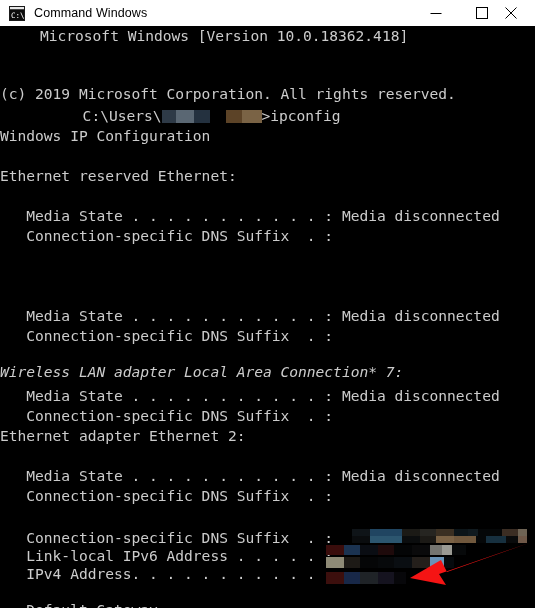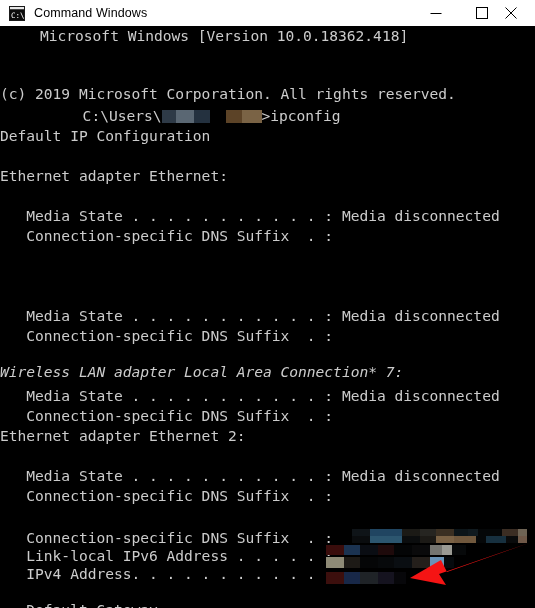--- a/index.html
+++ b/index.html
@@ -145,22 +145,22 @@
 
   <div id="console">
 
     <div class="line" style="top:0px;padding-left:40px;">Microsoft Windows [Version 10.0.18362.418]</div>
     <div class="line" style="top:20px;margin-top:38px;">(c) 2019 Microsoft Corporation. All rights reserved.</div>
 
     <div class="line" style="top:60px;padding-left:30px;">
       <span>C:\Users\</span><span id="prompt-redactions" style="margin-left: 0px;"><span class="redact" style="width: 14px; background: rgb(46, 58, 71);"></span><span class="redact" style="width: 18px; background: rgb(90, 103, 115);"></span><span class="redact" style="width: 16px; background: rgb(36, 49, 63);"></span><span class="redact" style="width: 16px; background: rgb(92, 67, 39); margin-left: 16px;"></span><span class="redact" style="width: 20px; background: rgb(122, 99, 69);"></span></span><span>&gt;ipconfig</span>
     </div>
 
-    <div class="line" style="top:100px;">Default IP Configuration</div>
-    <div class="line" style="top:140px;">Ethernet adapter Ethernet:</div>
+    <div class="line" style="top:100px;">Windows IP Configuration</div>
+    <div class="line" style="top:140px;">Ethernet reserved Ethernet:</div>
     <div class="line" style="top:180px;">   Media State . . . . . . . . . . . : Media disconnected</div>
     <div class="line" style="top:200px;">   Connection-specific DNS Suffix  . :</div>
     <div class="line" style="top:280px;">   Media State . . . . . . . . . . . : Media disconnected</div>
     <div class="line" style="top:300px;">   Connection-specific DNS Suffix  . :</div>
     <div class="line" style="top:336px;font-style:italic;">Wireless LAN adapter Local Area Connection* 7:</div>
     <div class="line" style="top:360px;">   Media State . . . . . . . . . . . : Media disconnected</div>
     <div class="line" style="top:380px;">   Connection-specific DNS Suffix  . :</div>
     <div class="line" style="top:400px;">Ethernet adapter Ethernet 2:</div>
     <div class="line" style="top:440px;">   Media State . . . . . . . . . . . : Media disconnected</div>
     <div class="line" style="top:460px;">   Connection-specific DNS Suffix  . :</div>

